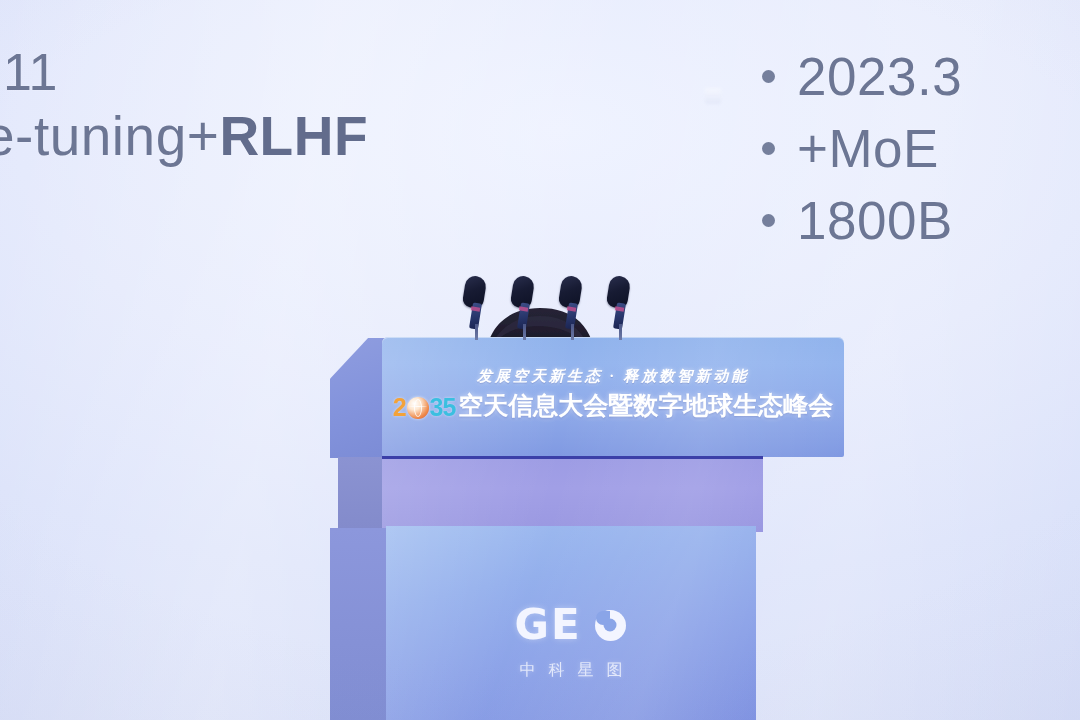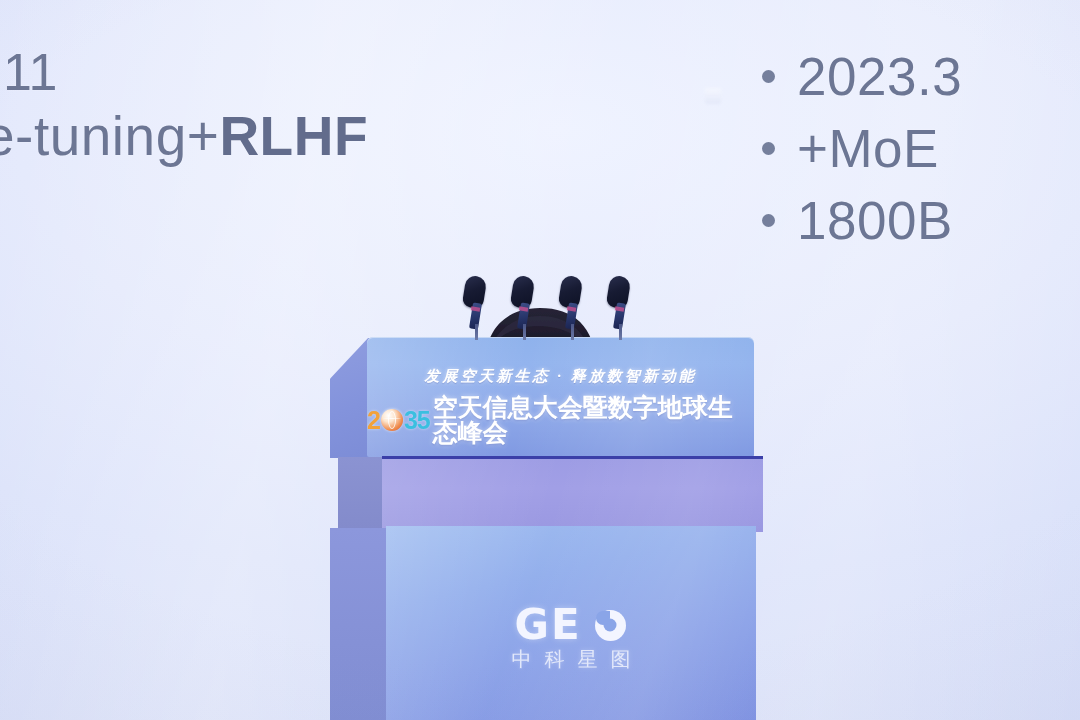--- a/index.html
+++ b/index.html
@@ -128,22 +128,22 @@
   
   .desk-side {
     position: absolute;
     left: 0; top: 6px;
     width: 56px; height: 120px;
     background: linear-gradient(160deg, #8f9ddf 0%, #8393dc 55%, #7c8cd6 100%);
     clip-path: polygon(68% 0%, 100% 0%, 100% 100%, 0% 100%, 0% 34%);
   }
   .desk-front {
     position: absolute;
-    left: 37px; top: 5px;
-    width: 387px; height: 120px;
+    left: 52px; top: 5px;
+    width: 462px; height: 120px;
     border-radius: 6px 6px 2px 2px;
     background: linear-gradient(180deg, #8fb2ec 0%, #93b4ee 22%, #8ea9e9 62%, #8099e2 100%);
     box-shadow: inset 0 1px 0 rgba(255,255,255,.45);
     overflow: hidden;
   }
   .desk-front::after {
     content: "";
     position: absolute; inset: 0;
     background: linear-gradient(100deg, rgba(255,255,255,.20) 0%, rgba(255,255,255,0) 40%,
                 rgba(255,255,255,.10) 70%, rgba(255,255,255,0) 100%);
@@ -204,21 +204,21 @@
   .globe-o::after  { left: 2px; right: 2px; top: 9px; height: 0; border-width: 1.1px 0 0 0; }
 
   .banner-cn-text {
     color: #ffffff;
     font-size: 25px;
     font-weight: 900;
     letter-spacing: 0px;
     line-height: 1;
     text-shadow: 0 0 5px rgba(255,255,255,.55), 0 1px 2px rgba(50,70,160,.35);
     filter: blur(0.2px);
-    font-family: Liberation Sans, sans-serif;
+    font-family: Liberation Mono, monospace;
     margin-left: 2px;
   }
 
   
   .mid-side {
     position: absolute;
     left: 8px; top: 125px;
     width: 48px; height: 72px;
     background: linear-gradient(180deg, #8b93d2 0%, #838bcb 100%);
   }
@@ -298,23 +298,23 @@
   }
   .geo-o::after {
     content: "";
     position: absolute;
     left: 1px; top: 1px;
     width: 14px; height: 14px;
     border-radius: 50% 0 50% 50%;
     background: #8aa5e8;
   }
   .geovis-cn {
-    margin-top: 0;
+    margin-top: 14px;
     color: #eaeefc;
-    font-size: 20px;
+    font-size: 16px;
     letter-spacing: 13px;
     text-indent: 13px;
     font-family: "DejaVu Sans", sans-serif;
     text-shadow: 0 0 4px rgba(255,255,255,.35);
     filter: blur(0.25px);
     opacity: .92;
   }
 
   
   #mic-row {

